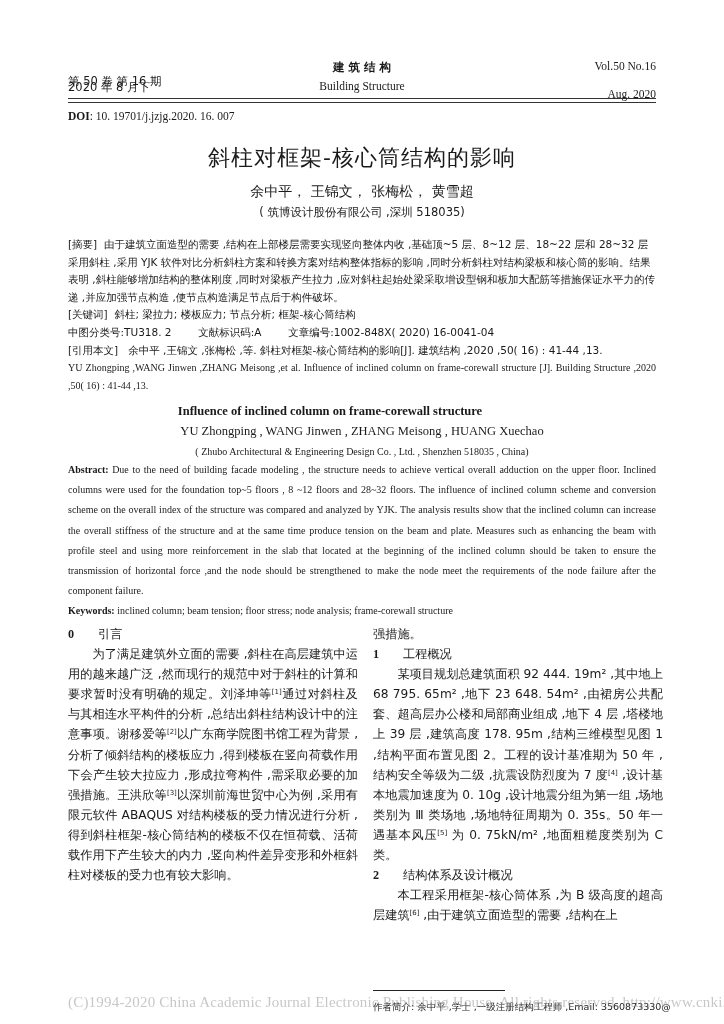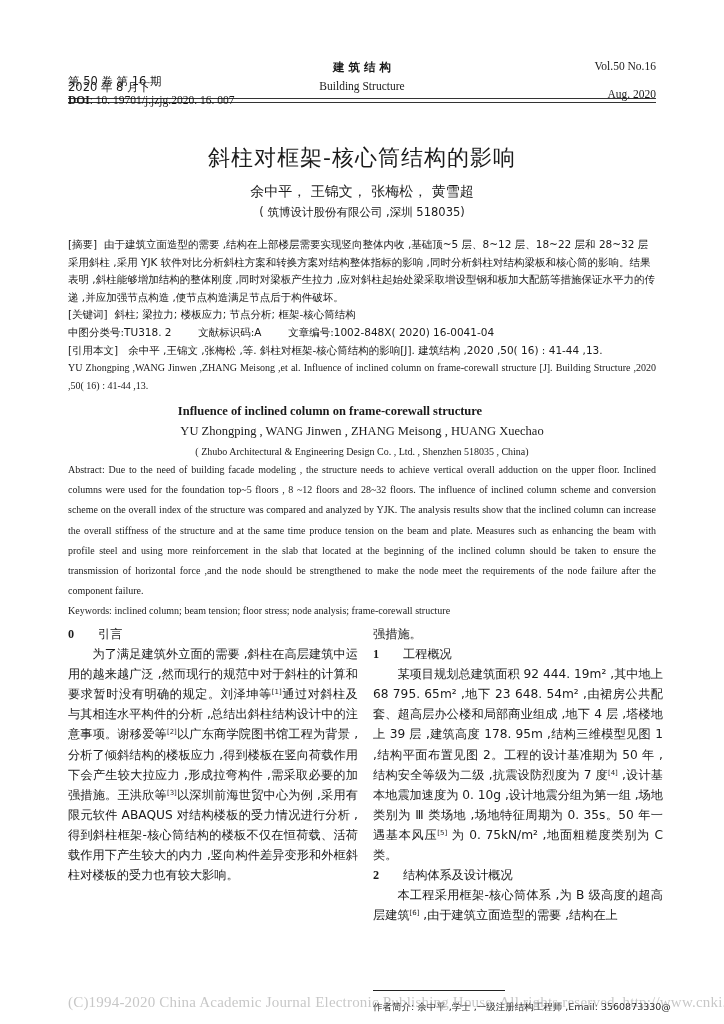--- a/index.html
+++ b/index.html
@@ -3,32 +3,32 @@
 <meta charset="utf-8">
 <style>
   html, body { margin:0; padding:0; background:#ffffff; }
   body { width:724px; height:1024px; position:relative; overflow:hidden;
          font-family:"DejaVu Serif","Liberation Serif",serif; color:#1a1a1a; }
   .abs { position:absolute; }
   .hdr { font-size:11.5px; font-family:"Liberation Serif",serif; }
   .cjk { font-family:"DejaVu Sans","Liberation Sans",sans-serif; }
   .rule1 { position:absolute; left:68px; width:588px; height:0; border-top:1.6px solid #333; }
   .rule2 { position:absolute; left:68px; width:588px; height:0; border-top:0.8px solid #333; }
-  .doi { left:68px; top:94px; font-size:11.5px; font-family:"Liberation Serif",serif; }
+  .doi { left:68px; top:110px; font-size:11.5px; font-family:"Liberation Serif",serif; }
   .doi b { font-weight:bold; }
   .title { left:0; width:724px; top:143px; text-align:center; font-size:22px; letter-spacing:1px; }
   .authors { left:0; width:724px; top:183px; text-align:center; font-size:14px; }
   .affil { left:0; width:724px; top:205px; text-align:center; font-size:11.5px; }
   .absblock { left:68px; width:588px; top:236px; font-size:10.5px; line-height:17.6px; }
   .absblock p { margin:0; }
   .en-title { left:0; width:660px; top:404px; text-align:center; font-size:12.5px; font-weight:bold; font-family:"Liberation Serif",serif; }
   .en-auth { left:0; width:724px; top:424px; text-align:center; font-size:12.5px; font-family:"Liberation Serif",serif; }
   .en-affil { left:0; width:724px; top:446px; text-align:center; font-size:10px; font-family:"Liberation Serif",serif; }
   .en-abs { left:68px; width:588px; top:460px; font-size:10px; line-height:20.2px; font-family:"Liberation Serif",serif; text-align:justify; }
-  .en-abs b { font-weight:normal;margin-top:36px; }
+  .en-abs b { font-weight:bold;margin-top:36px; }
   .col { top:624px; width:290px; font-size:12.2px; line-height:20.1px; }
   .col p { margin:0; text-align:justify; }
   .col .ind { text-indent:2em; }
   .sec { display:flex; gap:20px; }
   .sec .num { font-family:"Liberation Serif",serif; font-weight:bold; width:10px; }
   sup { font-size:7px; vertical-align:top; position:relative; top:-2px; }
   .footrule { left:373px; width:132px; top:990px; border-top:1px solid #222; height:0; }
   .footnote { left:373px; top:996px; width:300px; font-size:9.5px; line-height:22px; }
   .watermark { left:68px; top:994px; font-size:15px; color:#9a9a9a; opacity:0.55;
                font-family:"Liberation Serif",serif; white-space:nowrap; letter-spacing:0.2px; }

